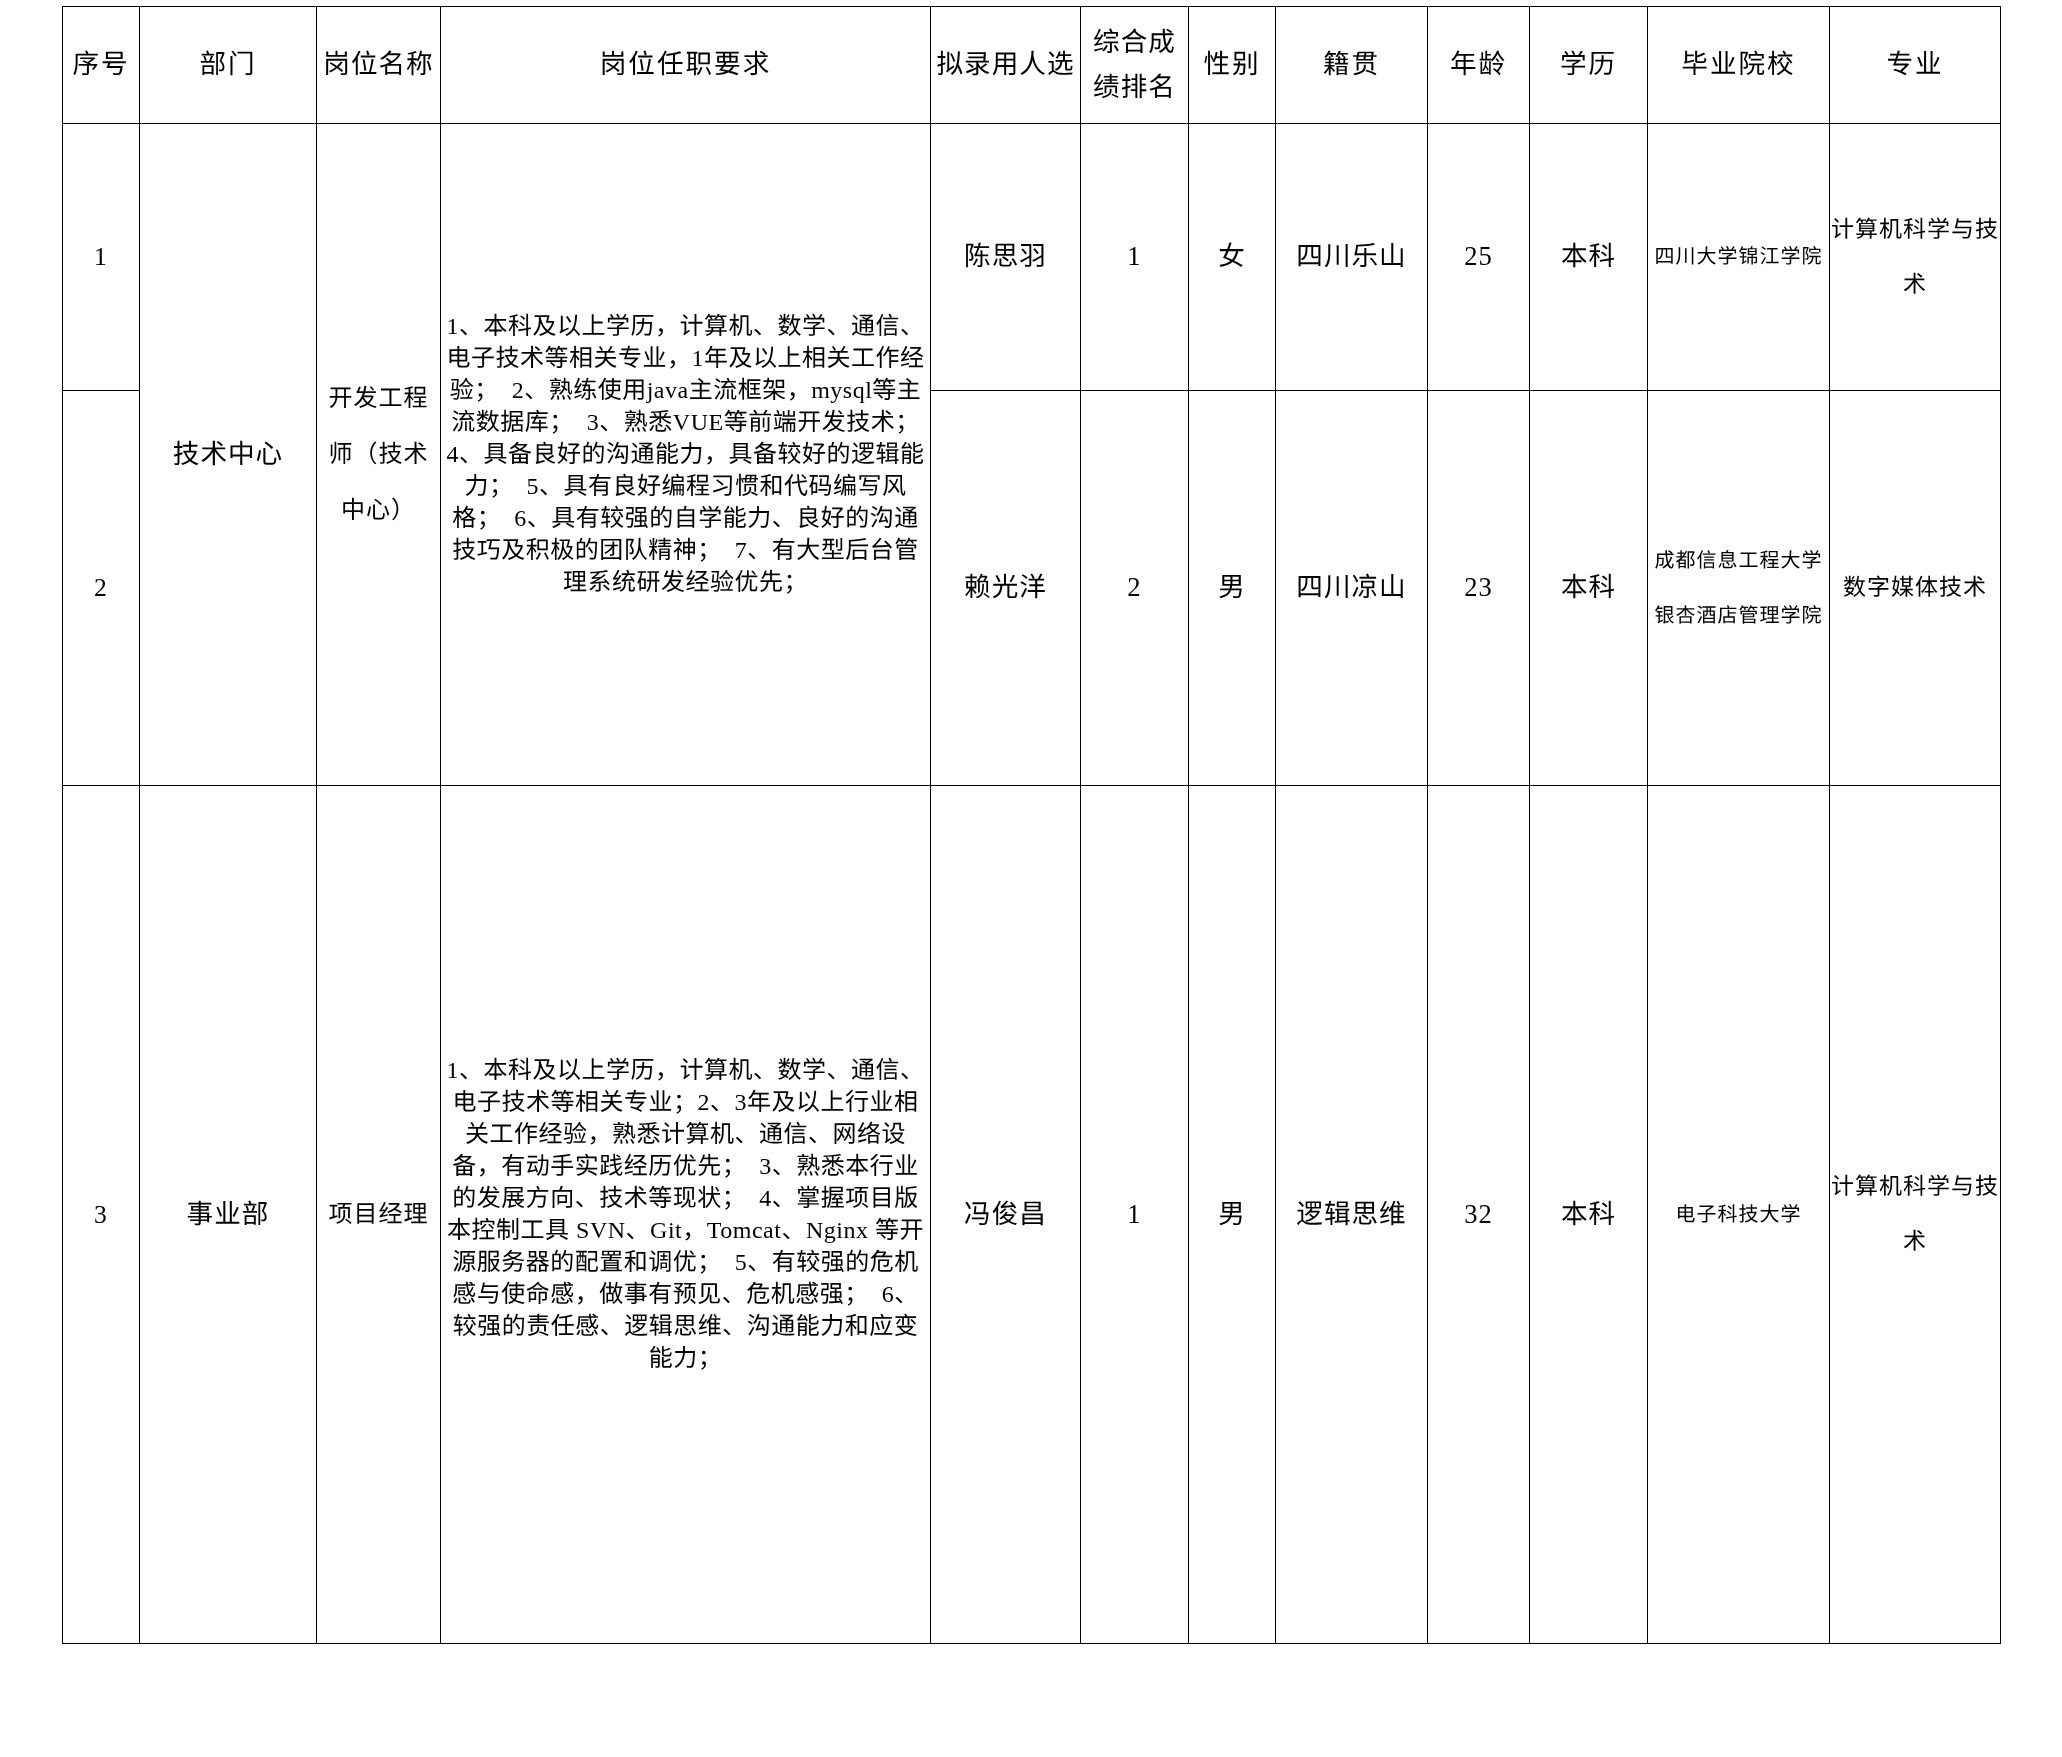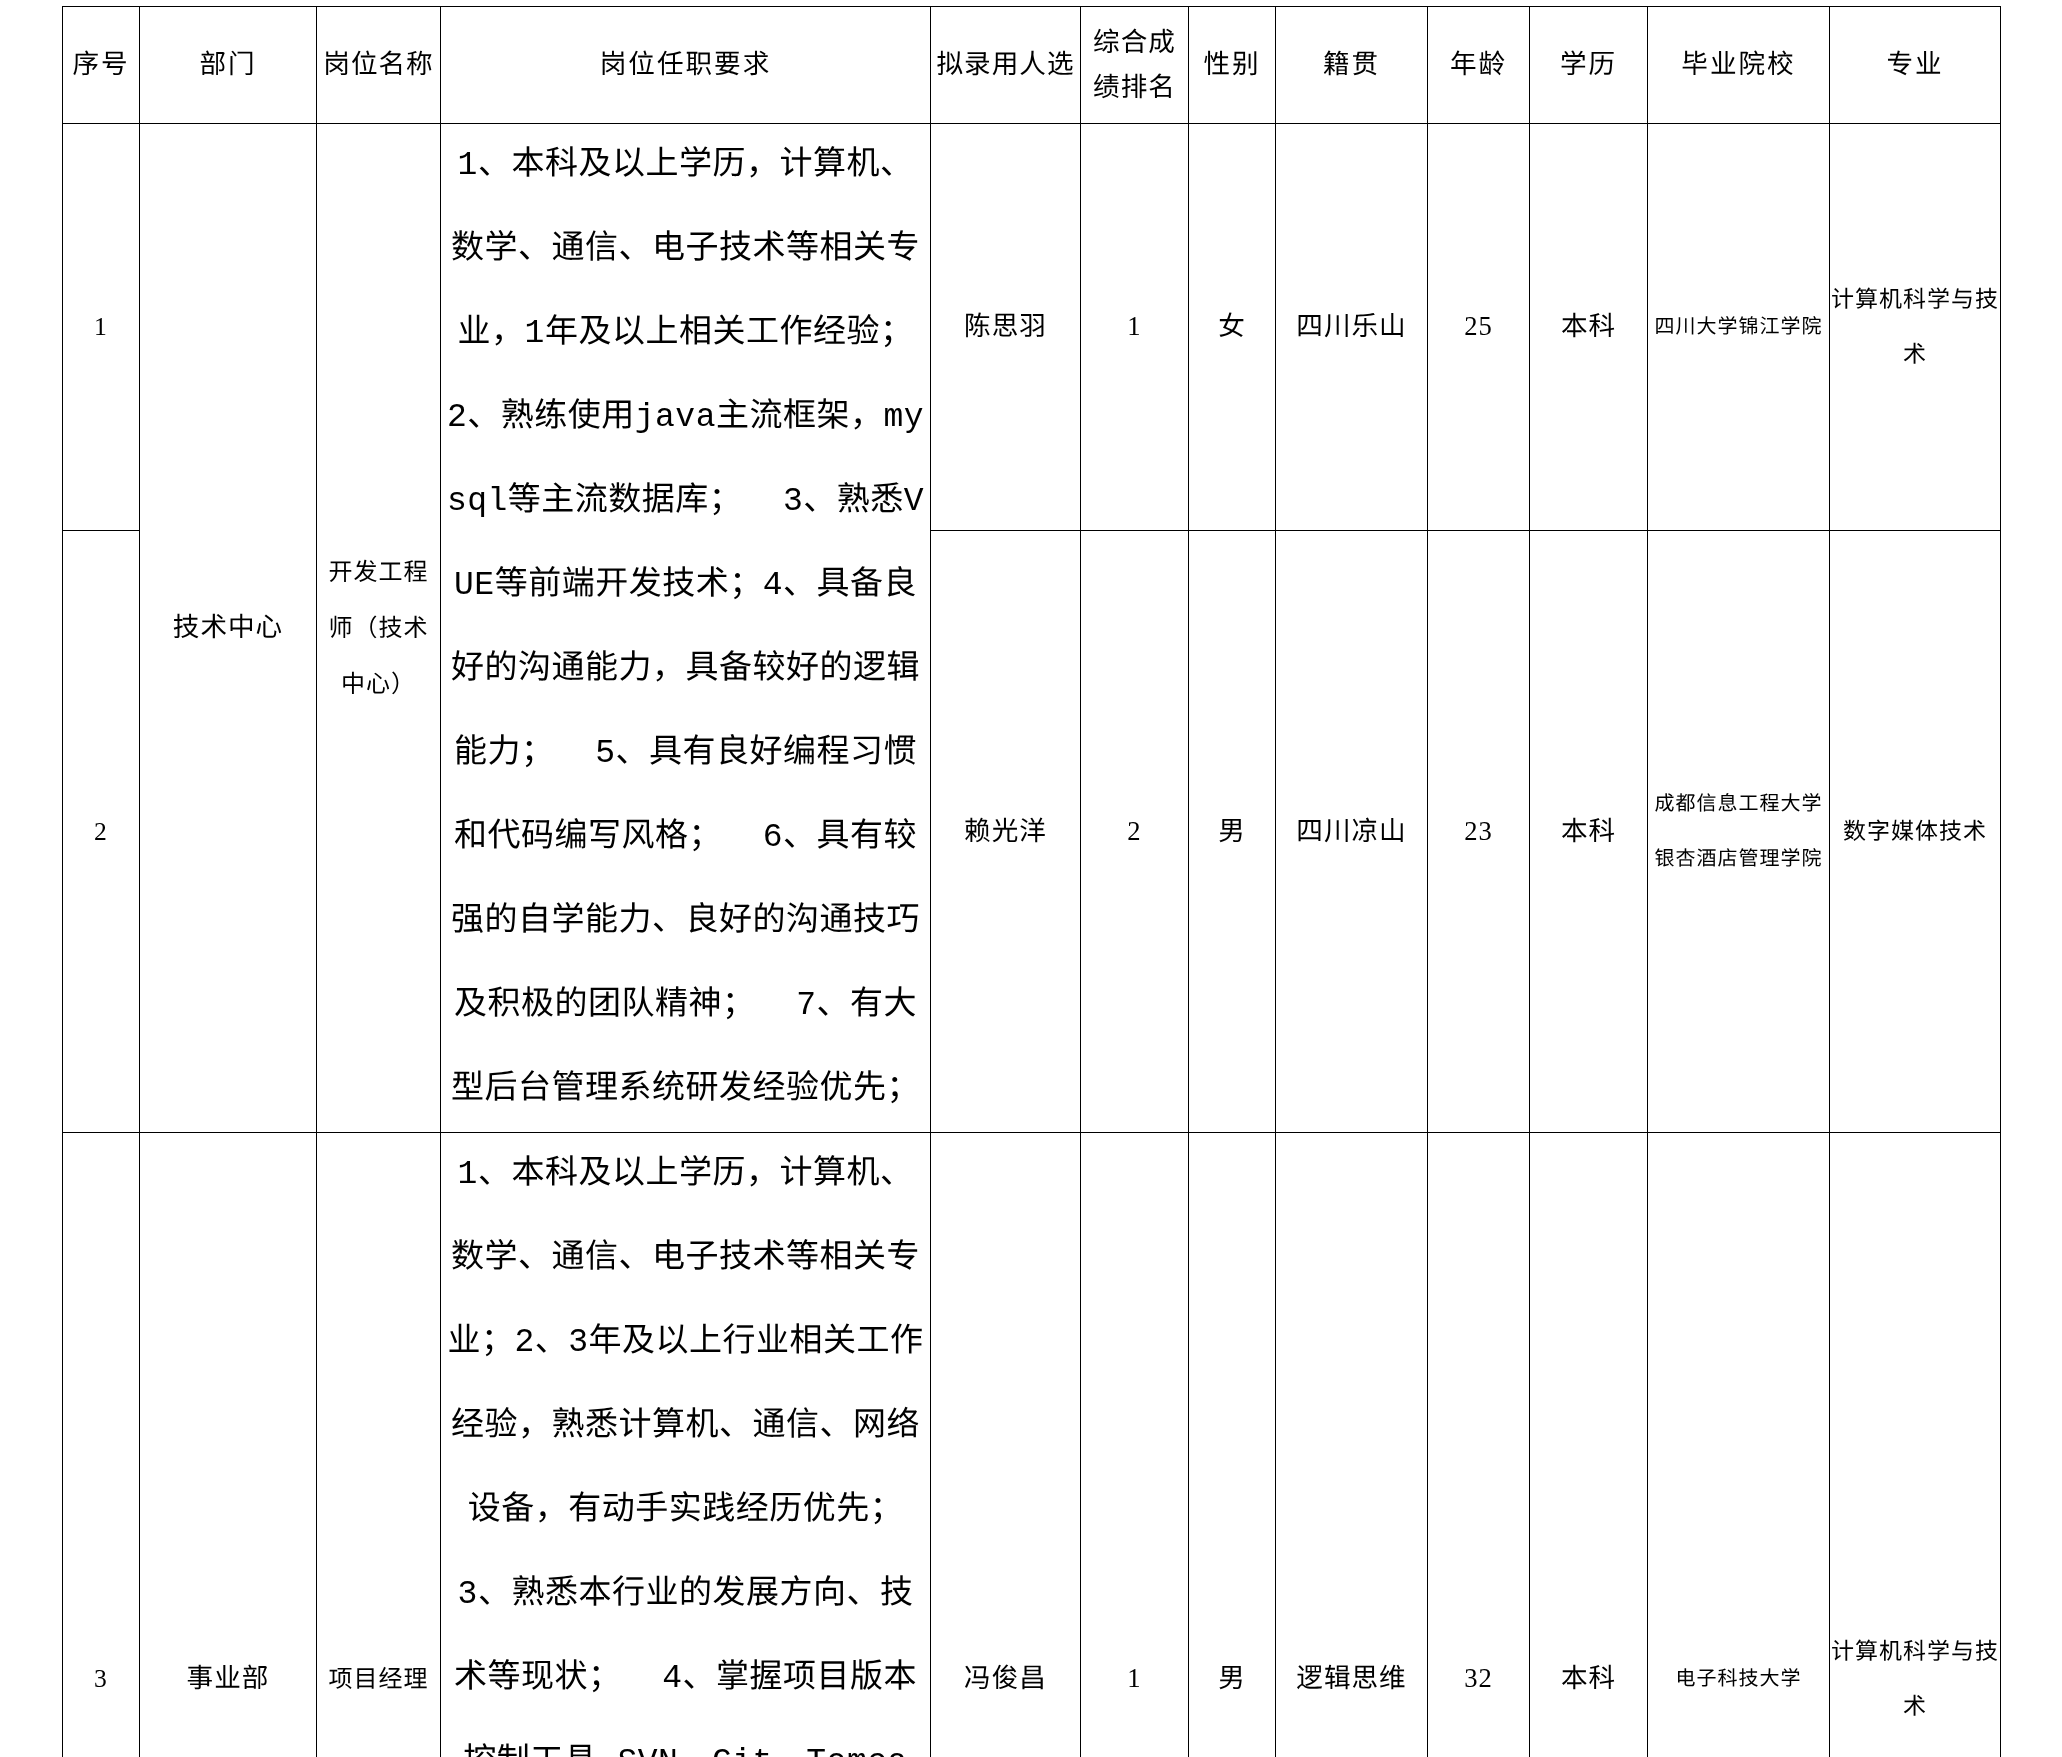--- a/index.html
+++ b/index.html
@@ -65,26 +65,25 @@
   
   td.cell {
     font-size: 26.6px;
     line-height: 47px;
     letter-spacing: 1px;
     padding: 5.9px 7.9px;
   }
   td.cell-idx { font-size: 25.6px; }
   td.req {
     text-align: left;
-    font-size: 33px;
-    line-height: 84px;
+    font-size: 24px;
+    line-height: 32px;
     letter-spacing: 0.5px;
     padding: 13.8px 13.8px 13.8px 15.8px;
     vertical-align: top;
-    font-family: Liberation Mono, monospace;
   }
   td.req .req-text {
     display: block;
     white-space: pre-wrap;
     word-break: break-all;
   }
   td.vert {
     font-size: 24px;
     line-height: 56px;
     letter-spacing: 1px;

